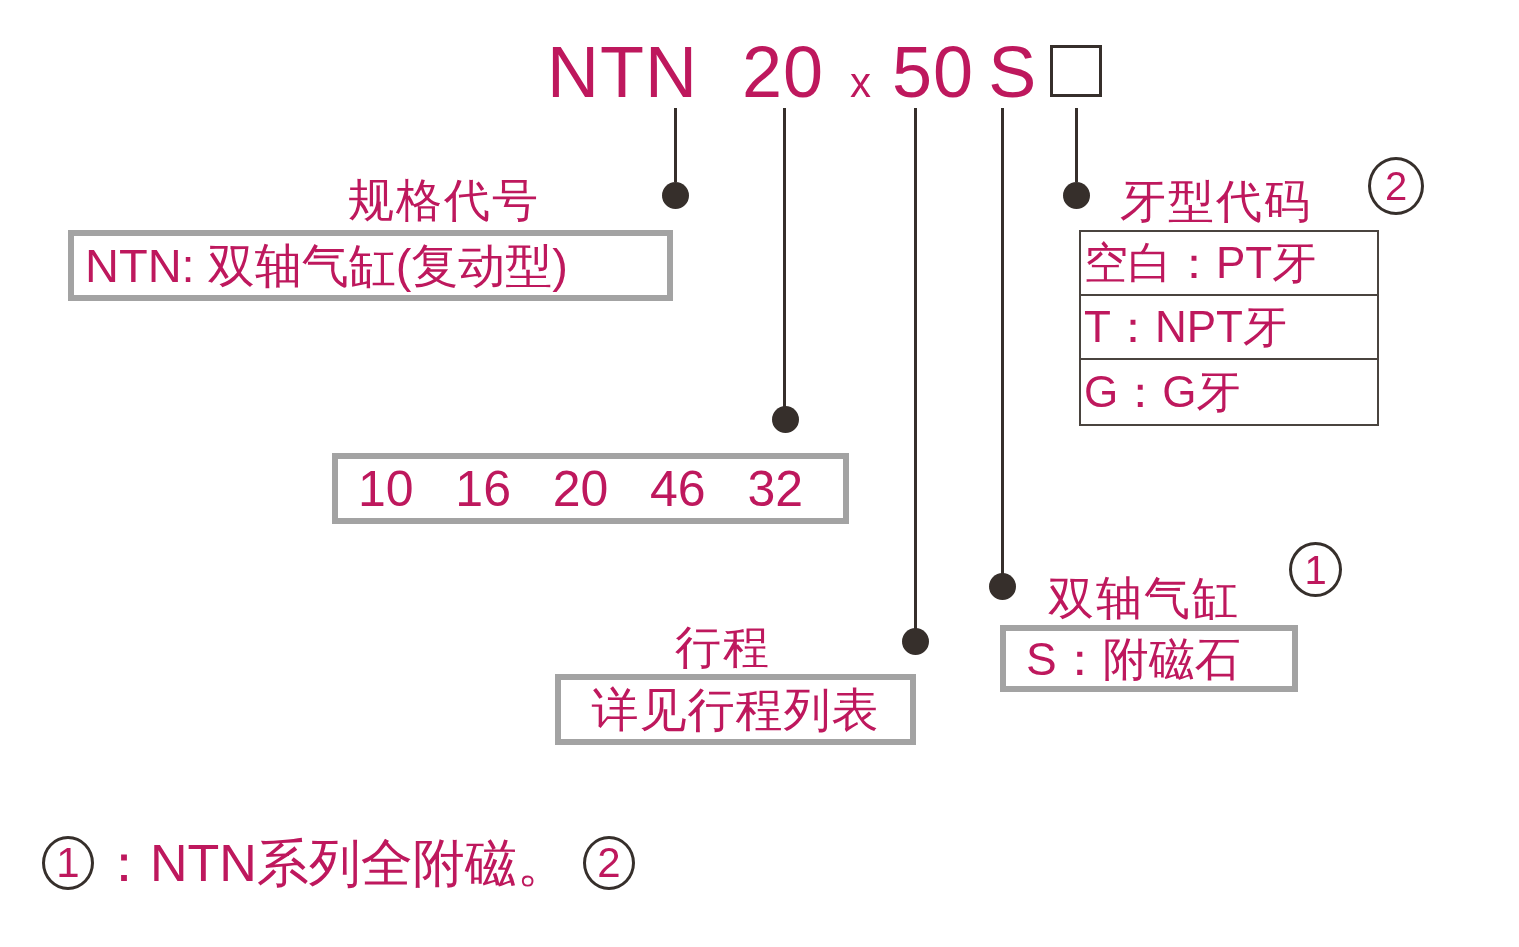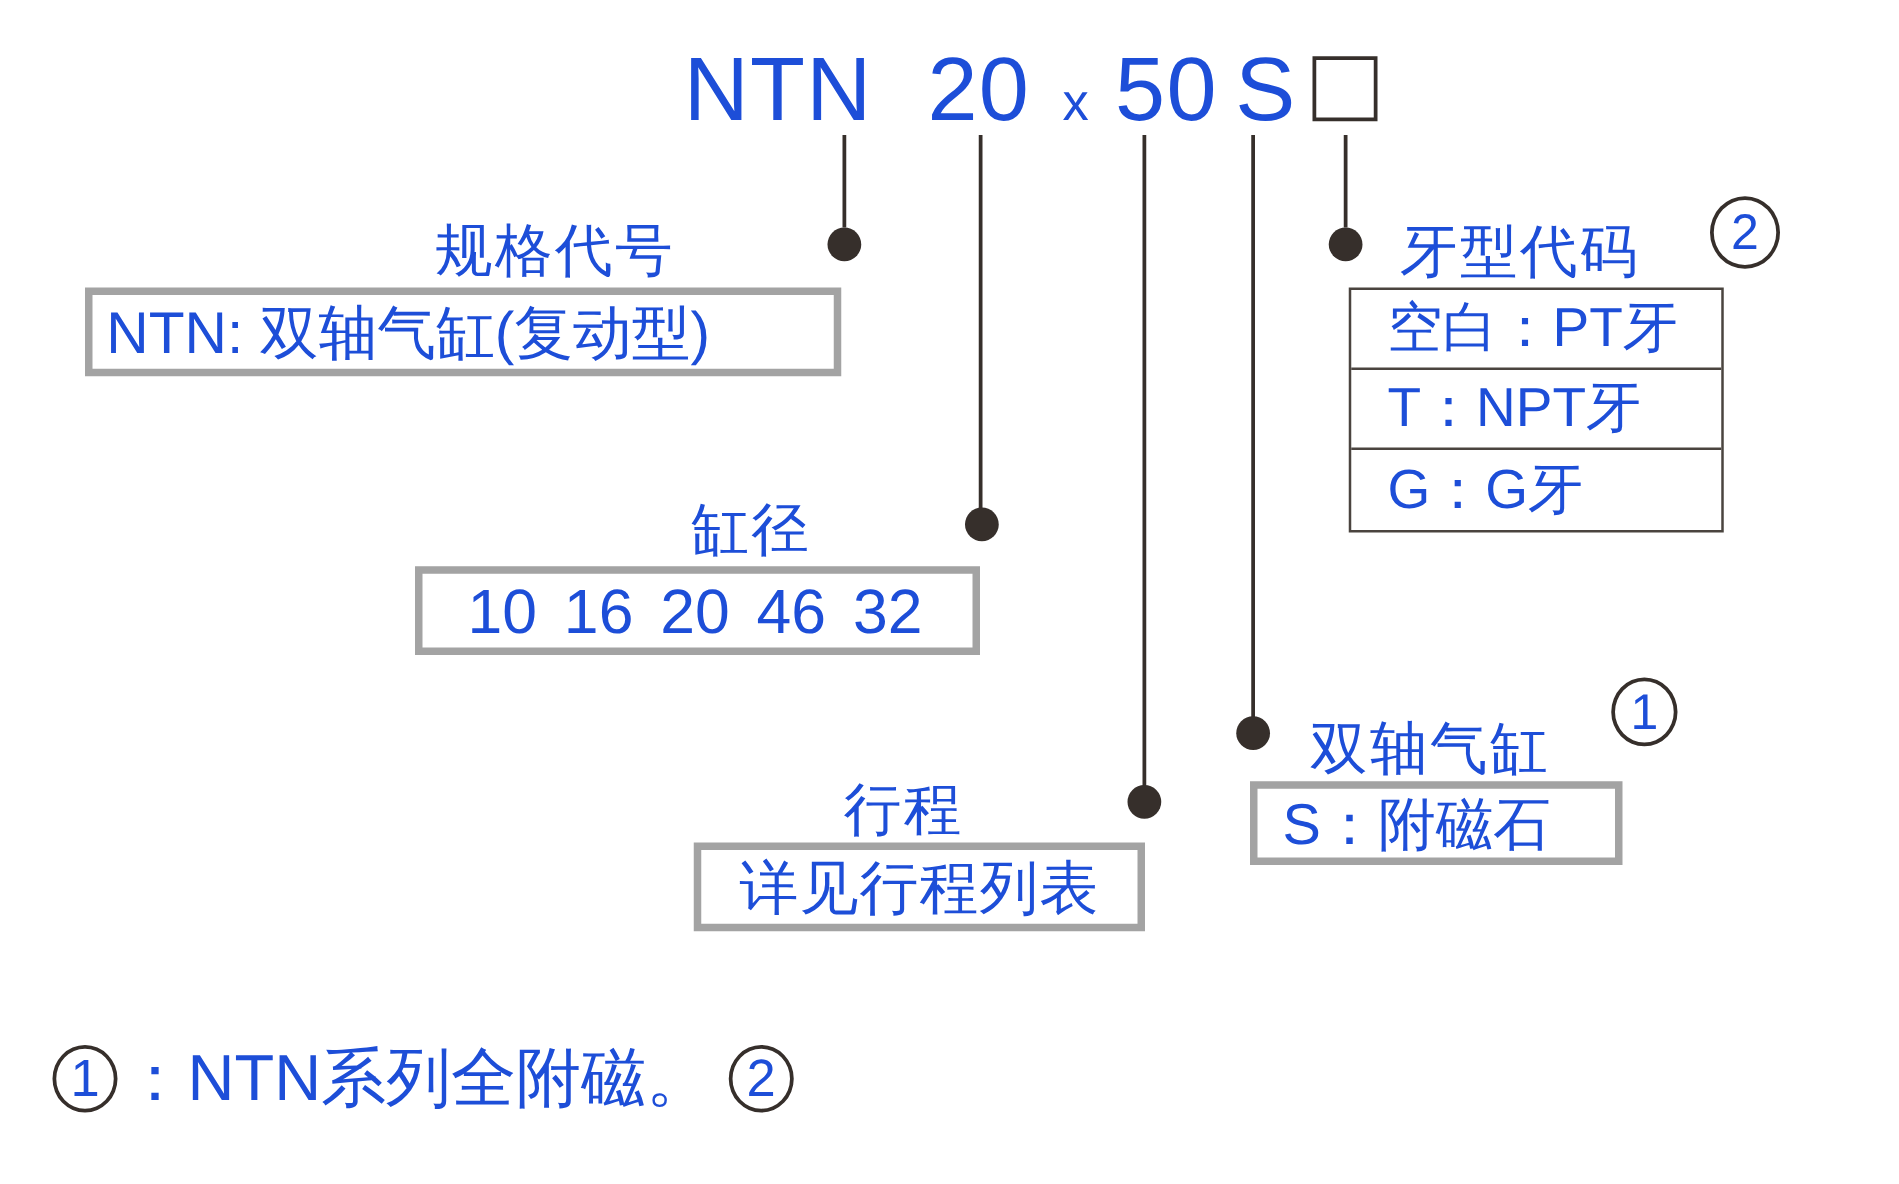--- a/index.html
+++ b/index.html
@@ -1,21 +1,21 @@
 <!DOCTYPE html>
 <html><head>
 <meta charset="utf-8">
 <style>
   * { margin:0; padding:0; box-sizing:border-box; }
   html,body { background:#ffffff; }
   .canvas {
     position:relative;
     width:1519px; height:947px;
     background:#ffffff;
-    color:#1d4ed8;
+    color:#be185d;
     font-family:"Liberation Sans","DejaVu Sans",sans-serif;
     overflow:hidden;
   }
 
   
   .title {
     position:absolute; left:547px; top:36px;
     display:flex; align-items:baseline; line-height:1;
     letter-spacing:1px; white-space:nowrap;
   }
@@ -68,33 +68,33 @@
   }
   .ref-thread { left:1368px; top:157px; width:56px; height:58px; }
   .ref-magnet { left:1289px; top:542px; width:53px; height:55px; }
 
   
   .info-box {
     position:absolute; border:6px solid #a3a3a3; background:#ffffff;
     display:flex; align-items:center; white-space:nowrap; line-height:1;
   }
   .box-spec   { left:68px;  top:230px; width:605px; height:71px; font-size:47px; padding-left:11px; }
-  .box-bore   { left:332px; top:453px; width:452px; height:71px; font-size:50px;
-                justify-content:space-between; padding:0 40px 0 36px; }
+  .box-bore   { left:332px; top:453px; width:517px; height:71px; font-size:50px;
+                justify-content:space-between; padding:0 40px 0 20px; }
   .box-stroke { left:555px; top:674px; width:361px; height:71px; font-size:47px;
                 justify-content:center; letter-spacing:1px; }
   .box-magnet { left:1000px; top:625px; width:298px; height:67px; font-size:46px; padding-left:20px; }
 
   .thread-table {
     position:absolute; left:1079px; top:230px; width:300px;
     border:2px solid #4a443f; background:#ffffff;
   }
   .thread-row {
     height:64px; display:flex; align-items:center;
-    padding-left:29px; font-size:44px; line-height:1; white-space:nowrap;
+    padding-left:3px; font-size:44px; line-height:1; white-space:nowrap;
     border-bottom:2px solid #4a443f;
   }
   .thread-row:last-child { border-bottom:none; }
 
   
   .footnote {
     position:absolute; left:42px; top:836px;
     display:flex; align-items:center; white-space:nowrap;
     font-size:52px; line-height:1;
   }
@@ -128,21 +128,20 @@
   <div class="vline line-thread"></div>
 
   <div class="dot dot-spec"></div>
   <div class="dot dot-bore"></div>
   <div class="dot dot-stroke"></div>
   <div class="dot dot-magnet"></div>
   <div class="dot dot-thread"></div>
 
   <div class="callout-label label-right label-spec">规格代号</div>
   <div class="callout-label label-thread">牙型代码</div>
-  <div class="callout-label label-right label-bore">缸径</div>
   <div class="callout-label label-magnet">双轴气缸</div>
   <div class="callout-label label-right label-stroke">行程</div>
 
   <div class="ref-circle ref-thread">2</div>
   <div class="ref-circle ref-magnet">1</div>
 
   <div class="info-box box-spec">NTN: 双轴气缸(复动型)</div>
 
   <div class="info-box box-bore">
     <span>10</span>

